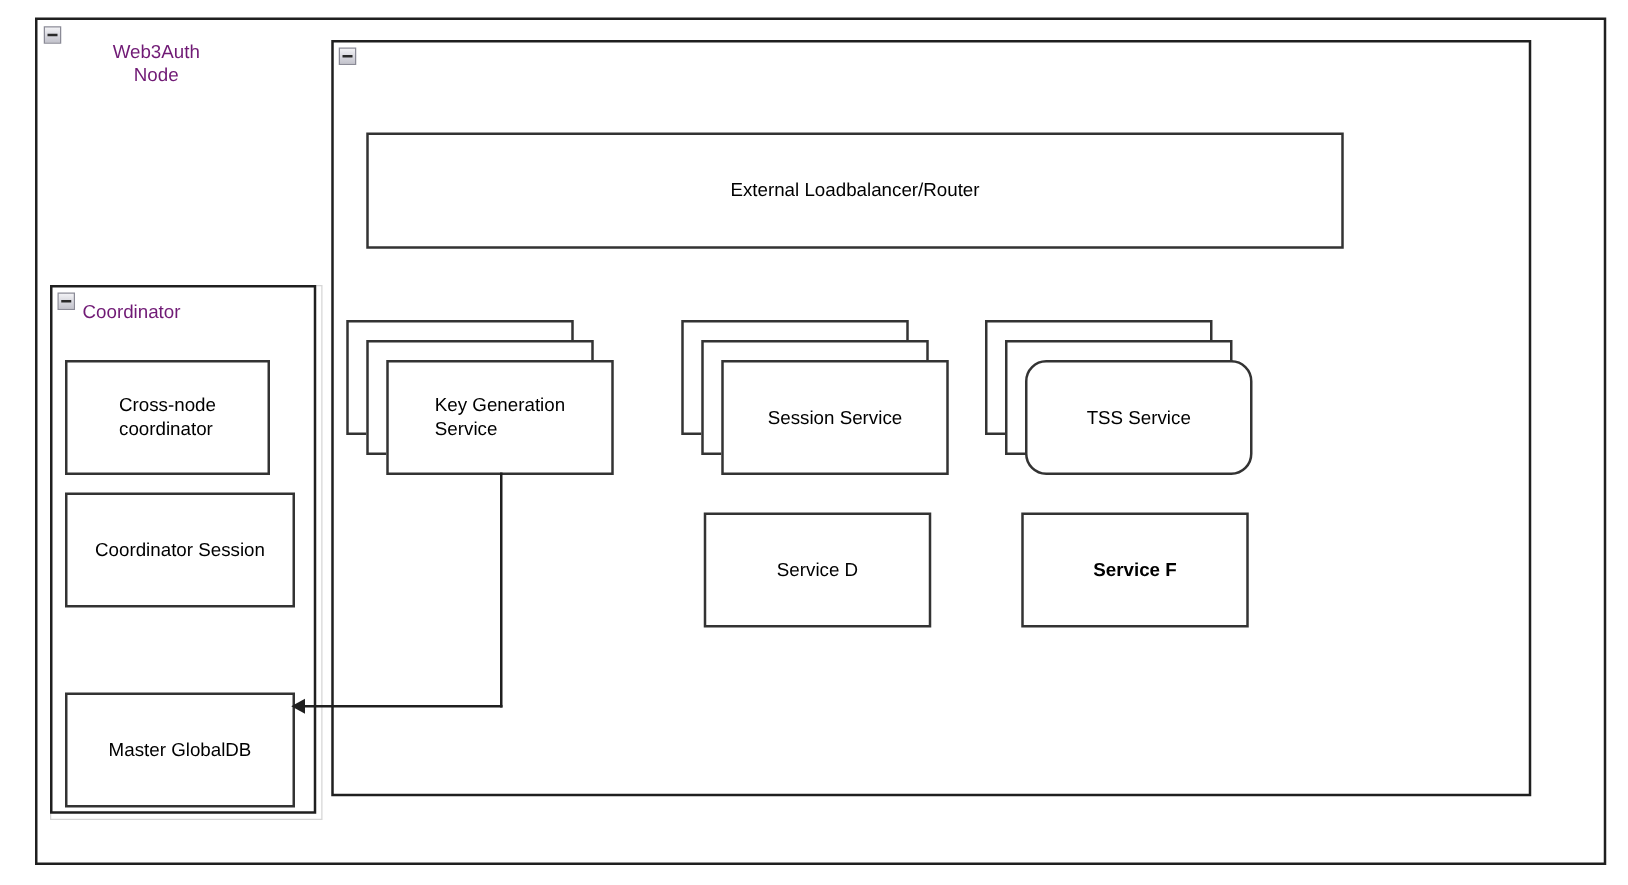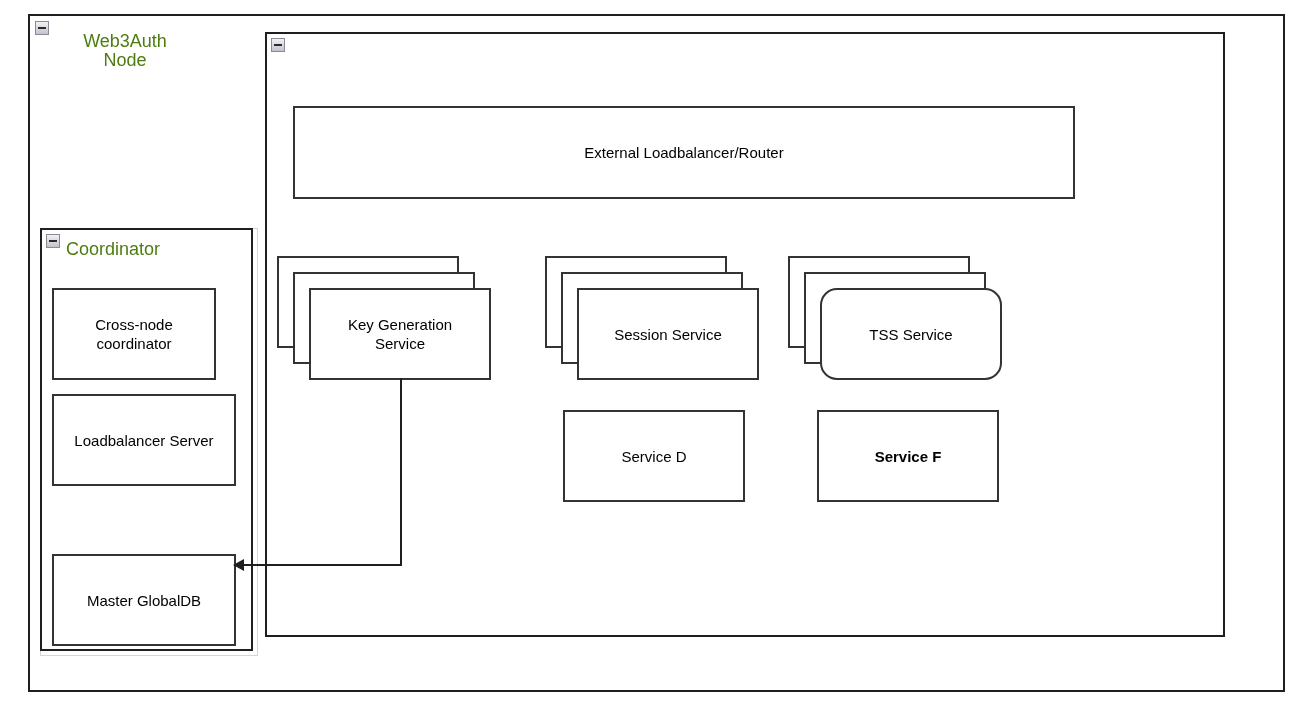--- a/index.html
+++ b/index.html
@@ -60,37 +60,37 @@
   .collapse-icon .bar {
     display: block;
     width: 8px;
     height: 2px;
     background: #2a2a2a;
   }
 
   
   .group-label {
     position: absolute;
-    font-size: 18px;
+    font-size: 15px;
     line-height: 19px;
-    color: #4d7c0f;
+    color: #701a75;
     white-space: pre-line;
     text-align: center;
   }
 
   .box-label {
     position: absolute;
     left: 0;
     right: 0;
     top: 0;
     bottom: 0;
     display: flex;
     align-items: center;
     justify-content: center;
-    text-align: center;
+    text-align: left;
     font-size: 15px;
     line-height: 19px;
     color: #000000;
     white-space: pre-line;
     padding: 0 6px;
     box-sizing: border-box;
   }
 
   
   .stack {
@@ -184,21 +184,21 @@
   </div>
 
   <div class="group-label" style="left:66px; top:240px; width:150px; text-align:left;">Coordinator</div>
 
   <div class="box" style="left:52px; top:288px; width:164px; height:92px;">
     <span class="box-label">Cross-node
 coordinator</span>
   </div>
 
   <div class="box" style="left:52px; top:394px; width:184px; height:92px;">
-    <span class="box-label">Loadbalancer Server</span>
+    <span class="box-label">Coordinator Session</span>
   </div>
 
   <div class="box" style="left:52px; top:554px; width:184px; height:92px;">
     <span class="box-label">Master GlobalDB</span>
   </div>
 
   <div class="conn-line" style="left:400px; top:378px; width:2px; height:188px;"></div>
 
   <div class="conn-line" style="left:244px; top:564px; width:158px; height:2px;"></div>
 

